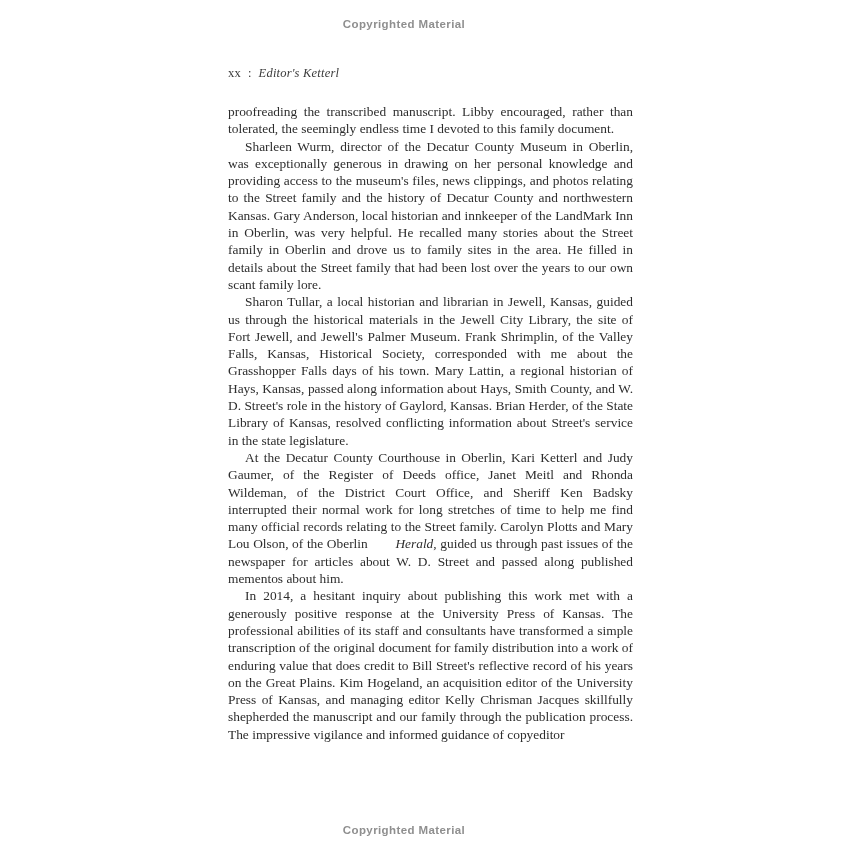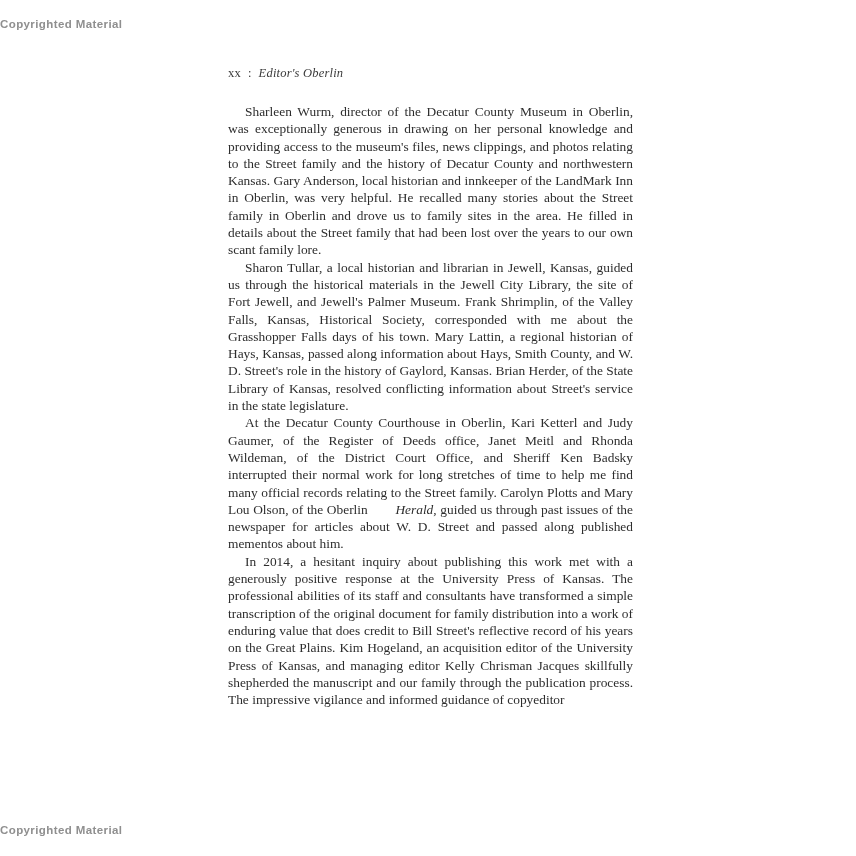--- a/index.html
+++ b/index.html
@@ -11,21 +11,21 @@
     width: 856px;
     height: 856px;
     position: relative;
     overflow: hidden;
     font-family: "Liberation Serif", serif;
   }
   .copyright-banner {
     position: absolute;
     left: 0;
     width: 808px;
-    text-align: left;
+    text-align: center;
     font-family: "Liberation Sans", sans-serif;
     font-size: 11.5px;
     font-weight: bold;
     color: #8f8f8f;
     letter-spacing: 0.4px;
   }
   .copyright-top { top: 18px; }
   .copyright-bottom { top: 824px; }
 
   .running-head {
@@ -69,23 +69,24 @@
     font-family: Liberation Serif, serif;
   }
   .italic { font-style: italic; margin-left: 24px; }
 </style>
 </head>
 <body>
 
 <div class="copyright-banner copyright-top">Copyrighted Material</div>
 
 <div class="running-head">
-  <span class="page-num">xx</span><span class="sep">:</span><span class="head-title">Editor's Oberlin</span>
+  <span class="page-num">xx</span><span class="sep">:</span><span class="head-title">Editor's Ketterl</span>
 </div>
 
 <div class="text-block">
+  <p>proofreading the transcribed manuscript. Libby encouraged, rather than tolerated, the seemingly endless time I devoted to this family document.</p>
   <p class="indent">Sharleen Wurm, director of the Decatur County Museum in Oberlin, was exceptionally generous in drawing on her personal knowledge and providing access to the museum's files, news clippings, and photos relating to the Street family and the history of Decatur County and northwestern Kansas. Gary Anderson, local historian and innkeeper of the LandMark Inn in Oberlin, was very helpful. He recalled many stories about the Street family in Oberlin and drove us to family sites in the area. He filled in details about the Street family that had been lost over the years to our own scant family lore.</p>
   <p class="indent">Sharon Tullar, a local historian and librarian in Jewell, Kansas, guided us through the historical materials in the Jewell City Library, the site of Fort Jewell, and Jewell's Palmer Museum. Frank Shrimplin, of the Valley Falls, Kansas, Historical Society, corresponded with me about the Grasshopper Falls days of his town. Mary Lattin, a regional historian of Hays, Kansas, passed along information about Hays, Smith County, and W. D. Street's role in the history of Gaylord, Kansas. Brian Herder, of the State Library of Kansas, resolved conflicting information about Street's service in the state legislature.</p>
   <p class="indent"><span>At the Decatur County Courthouse in Oberlin, Kari Ketterl and Judy Gaumer, of the Register of Deeds office, Janet Meitl and Rhonda Wildeman, of the District Court Office, and Sheriff Ken Badsky interrupted their normal work for long stretches of time to help me find many official records relating to the Street family. Carolyn Plotts and Mary Lou Olson, of the Oberlin </span><span class="italic">Herald</span><span>, guided us through past issues of the newspaper for articles about W. D. Street and passed along published mementos about him.</span></p>
   <p class="indent">In 2014, a hesitant inquiry about publishing this work met with a generously positive response at the University Press of Kansas. The professional abilities of its staff and consultants have transformed a simple transcription of the original document for family distribution into a work of enduring value that does credit to Bill Street's reflective record of his years on the Great Plains. Kim Hogeland, an acquisition editor of the University Press of Kansas, and managing editor Kelly Chrisman Jacques skillfully shepherded the manuscript and our family through the publication process. The impressive vigilance and informed guidance of copyeditor</p>
 </div>
 
 <div class="copyright-banner copyright-bottom">Copyrighted Material</div>
 
 </body></html>

